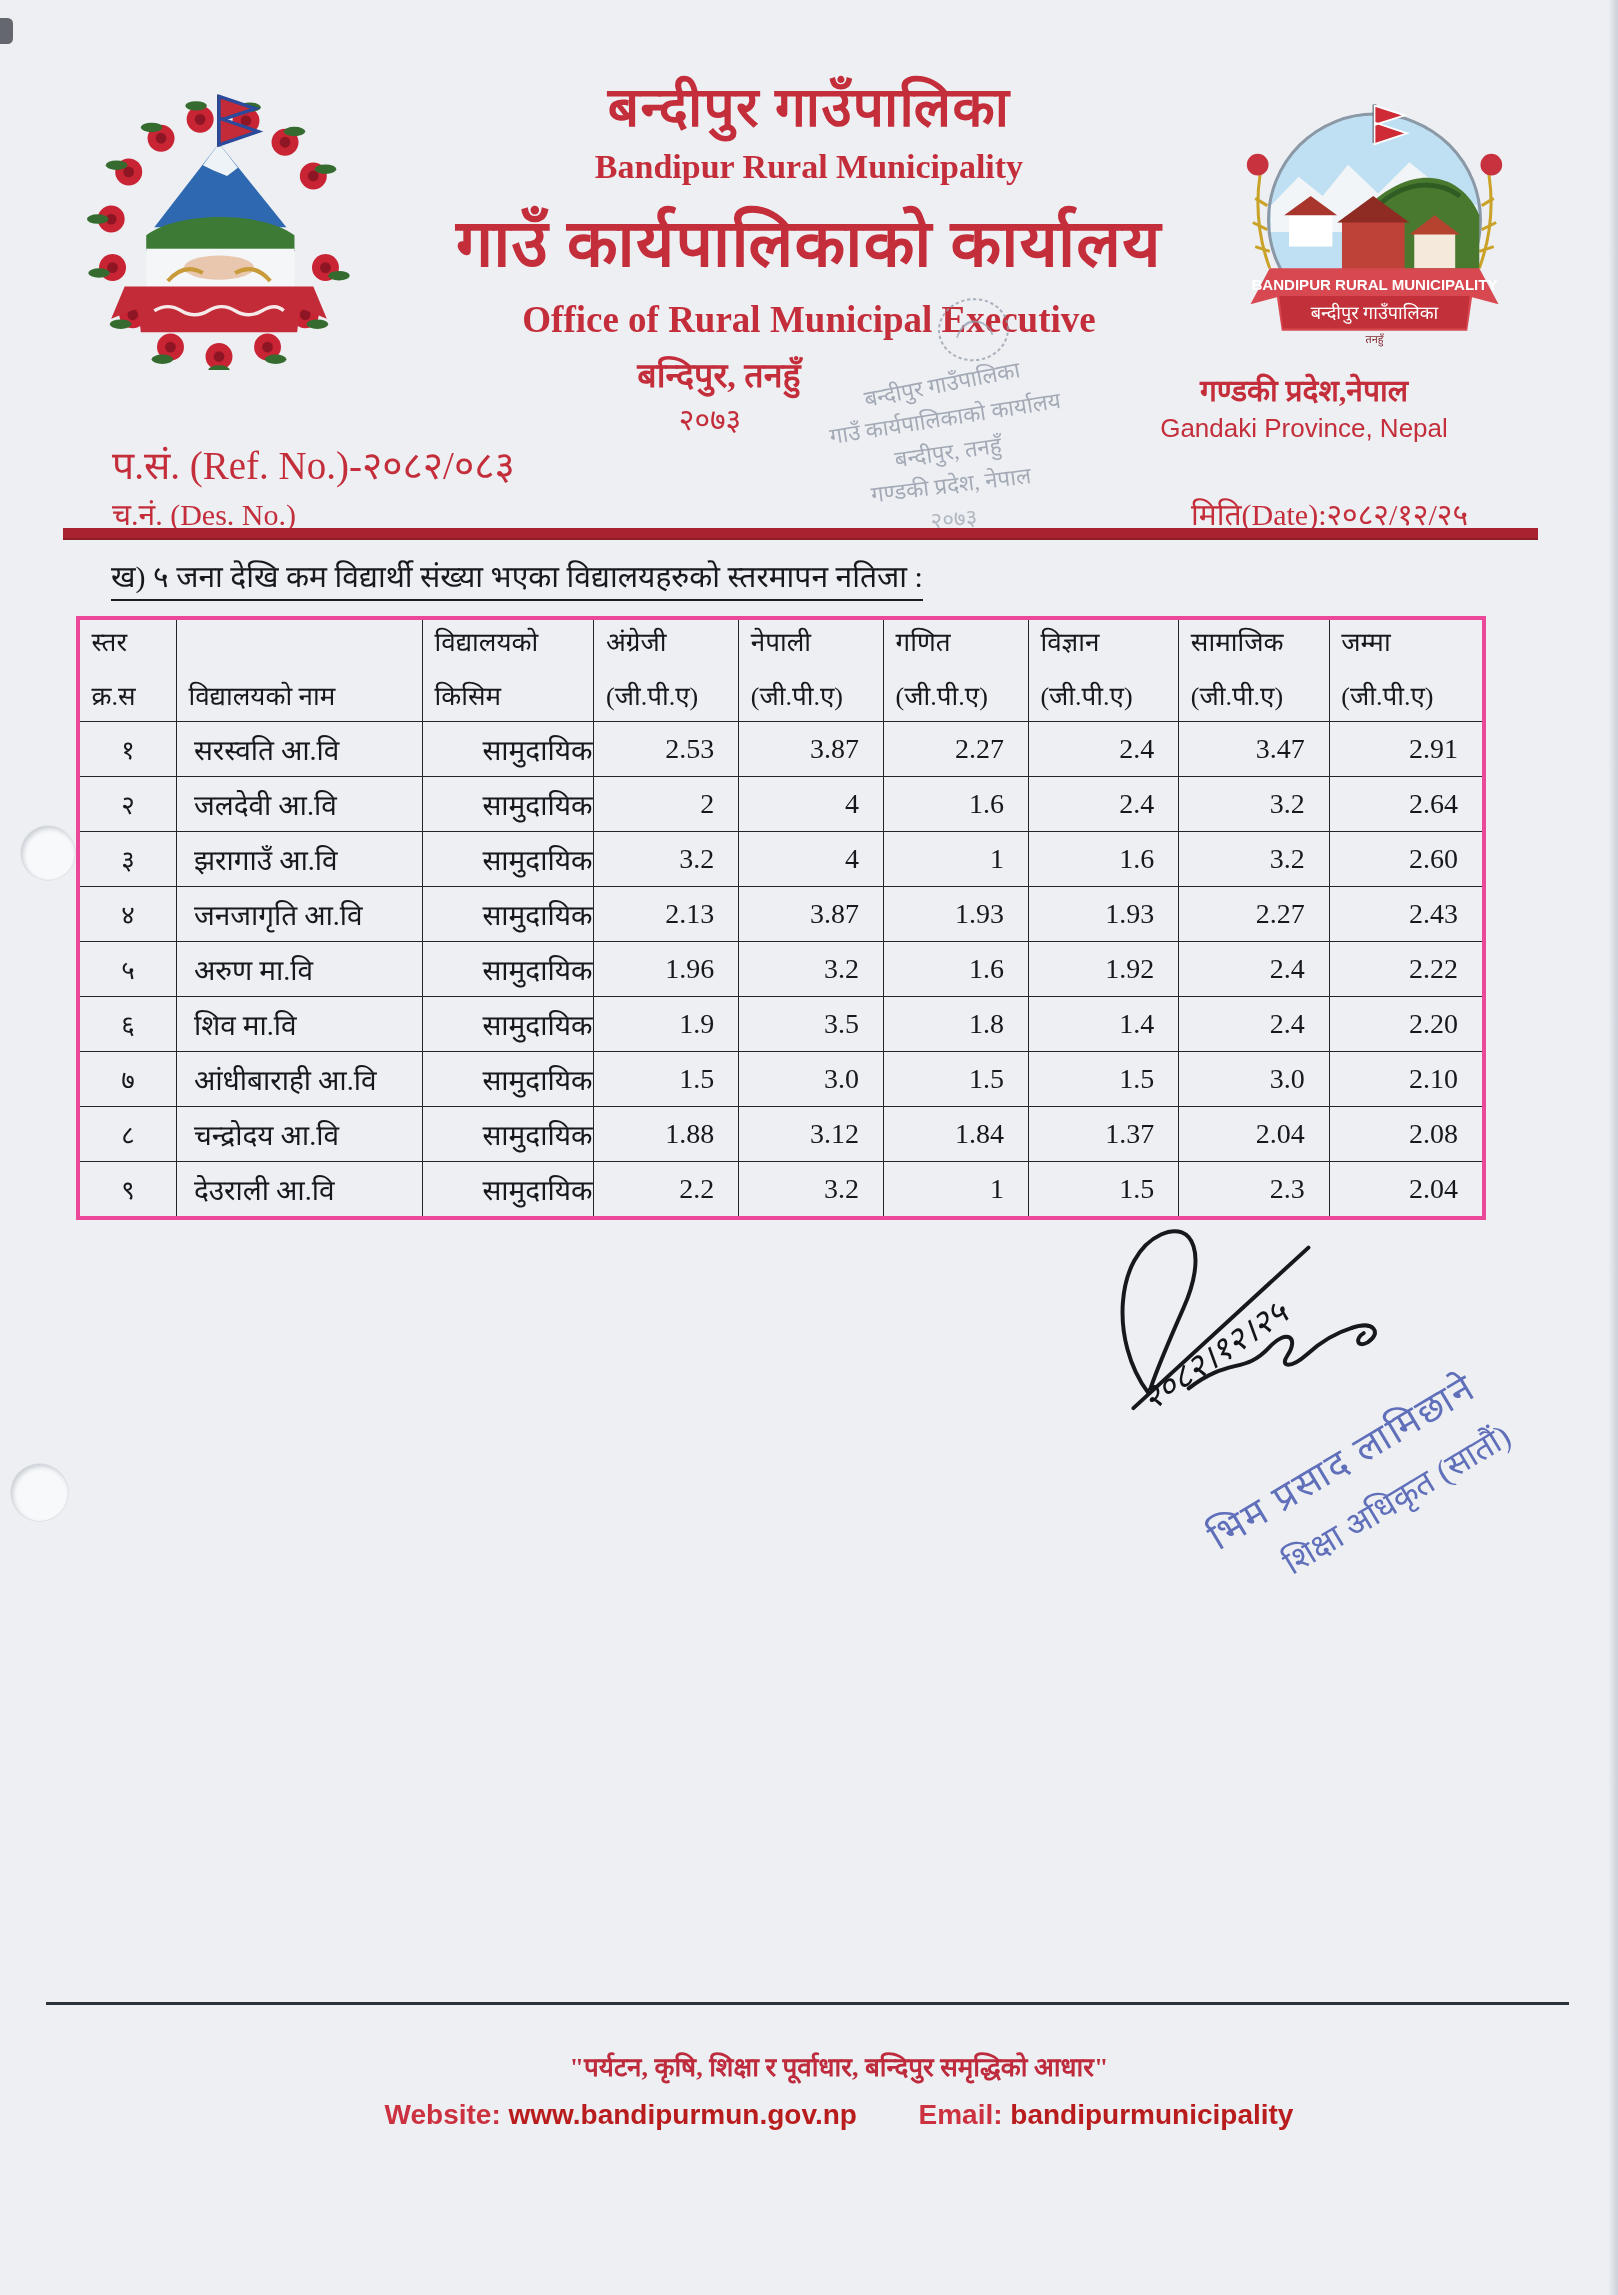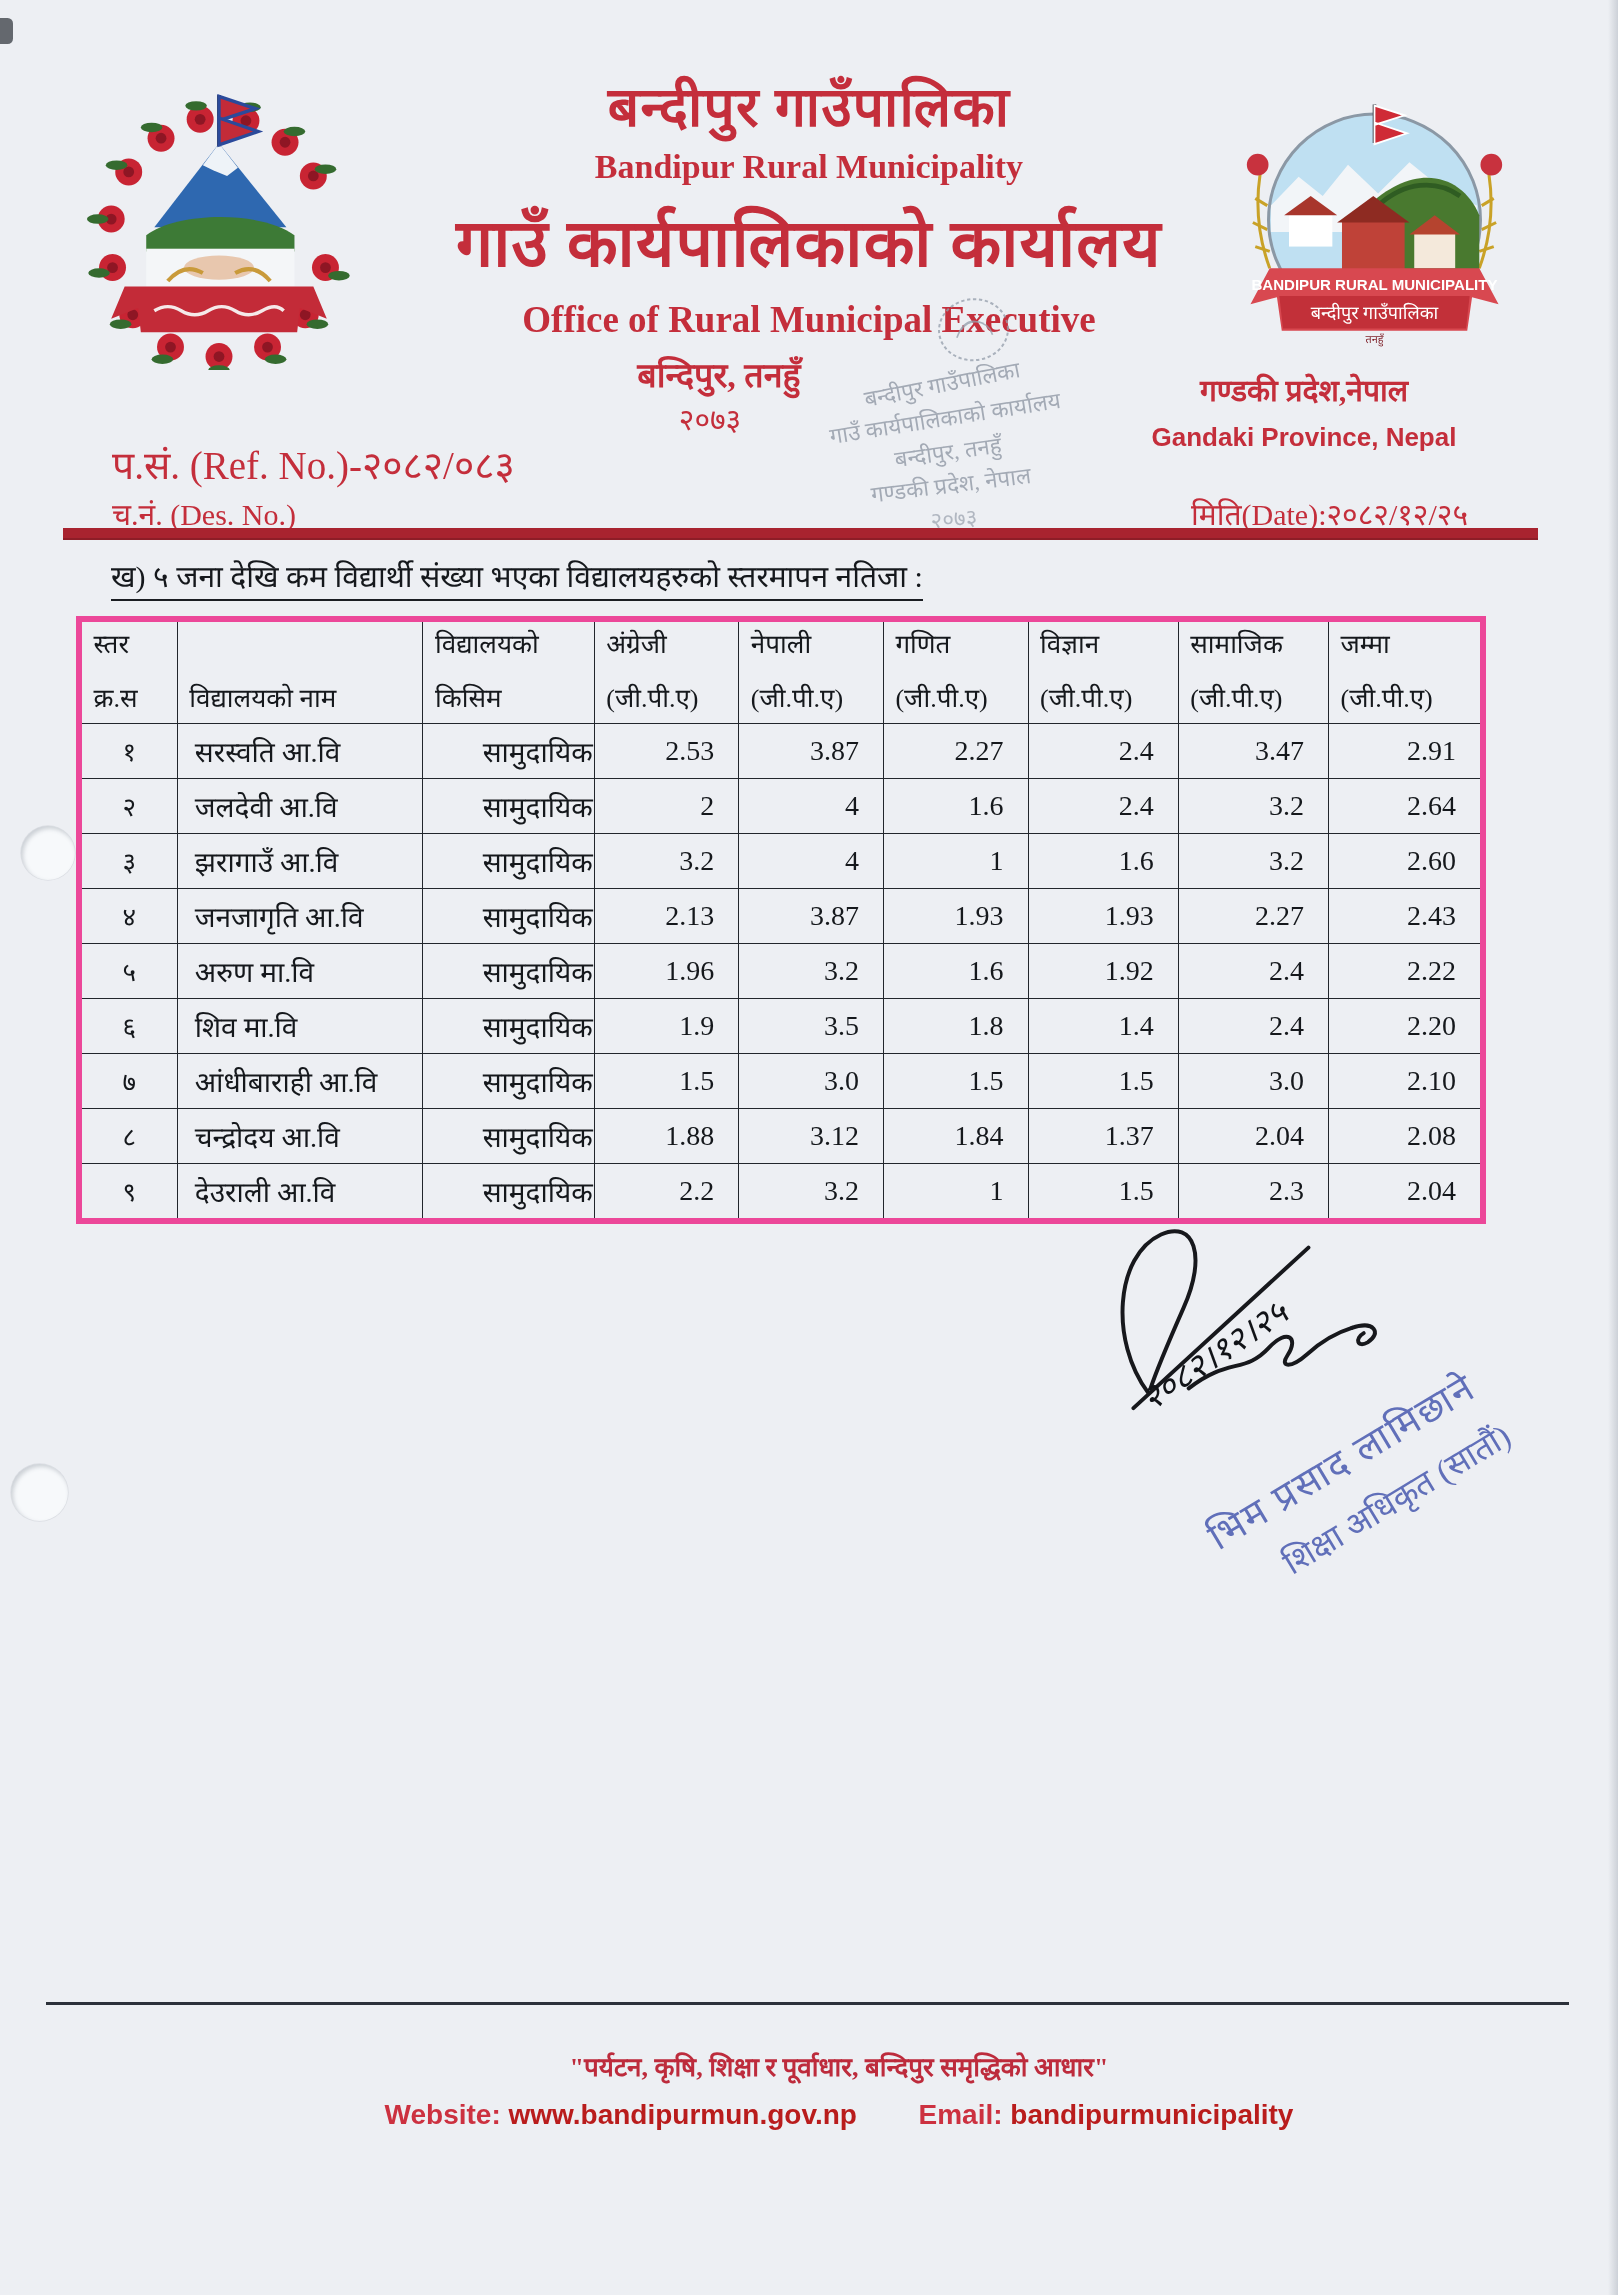--- a/index.html
+++ b/index.html
@@ -21,37 +21,37 @@
 
   
   .hdr-np1{top:67px;font-size:55px;font-weight:bold;letter-spacing:1.3px;}
   .hdr-en1{top:148px;font-size:34px;font-weight:bold;}
   .hdr-np2{top:195px;font-size:66px;font-weight:bold;letter-spacing:1.3px;}
   .hdr-en2{top:298px;font-size:37px;font-weight:bold;}
   .hdr-addr{top:351px;font-size:34px;font-weight:bold;transform:translateX(-90px);}
   .hdr-year{top:398px;font-size:30px;transform:translateX(-99px);}
   .province{left:1113px;top:369px;width:382px;text-align:center;}
   .province .np{font-size:30px;font-weight:bold;color:var(--red);}
-  .province .en{font-size:26px;font-weight:bold;color:var(--red);margin-top:12px;
+  .province .en{font-size:26px;font-weight:normal;color:var(--red);margin-top:3px;
     font-family:"Liberation Sans","DejaVu Sans",sans-serif;}
 
   
   .refline{left:112px;top:437px;font-size:39px;color:var(--red);}
   .desline{left:112px;top:493px;font-size:30px;color:var(--red);}
   .dateline{right:150px;top:493px;font-size:30px;color:var(--red);}
   .redband{left:63px;top:528px;width:1475px;height:10px;background:var(--band);
     border-bottom:2px solid #8d1d27;}
 
   
   .heading{left:111px;top:555px;font-size:30px;font-weight:normal;}
   .heading span{display:inline-block;border-bottom:2px solid #1a1d22;padding-bottom:3.3px;}
 
   
   .table-wrap{left:76px;top:616px;width:1410px;}
-  table.gtable{width:100%;border-collapse:collapse;table-layout:fixed;border:6px solid #ec4899;padding-left:43px;}
+  table.gtable{width:100%;border-collapse:collapse;table-layout:fixed;border:4px solid #ec4899;padding-left:43px;}
   table.gtable th,table.gtable td{border:1.6px solid #22262c;overflow:hidden;}
   table.gtable th{height:99px;vertical-align:top;font-weight:normal;}
   table.gtable td{height:52px;vertical-align:middle;}
   .hcell{display:flex;flex-direction:column;justify-content:space-between;height:84px;
     padding:6.6px 5.3px 5.3px 10.5px;font-size:26px;text-align:left;line-height:1.15;}
   td.c-sn{text-align:center;font-size:26px;}
   td.c-name{padding-left:17px;font-size:28px;}
   td.c-type{text-align:right;font-size:28px;}
   td.c-num{text-align:right;padding-right:24px;font-size:28px;}
 

